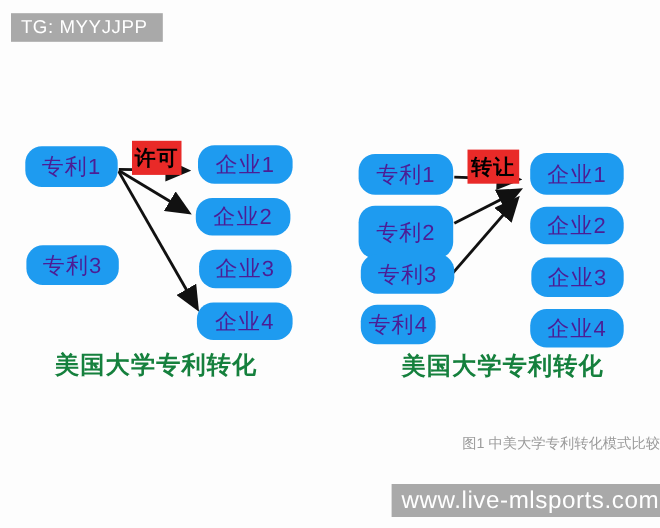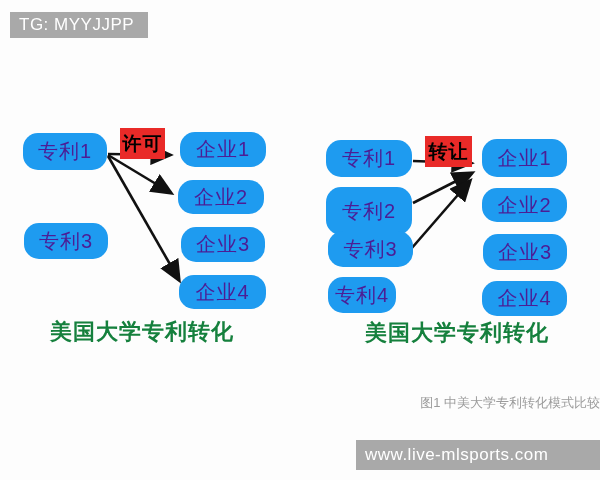--- a/index.html
+++ b/index.html
@@ -25,21 +25,21 @@
     letter-spacing: 0.5px;
   }
   .wm-top {
     left: 10px; top: 12px;
     width: 138px; height: 26px;
     font-size: 17px;
   }
   .wm-bottom {
     left: 356px; top: 440px;
     width: 244px; height: 30px;
-    font-size: 17px;
+    font-size: 22px;
   }
   .arrows-layer {
     position: absolute;
     left: 0; top: 0;
     width: 600px; height: 480px;
     z-index: 1;
   }
   .node {
     position: absolute;
     z-index: 2;

